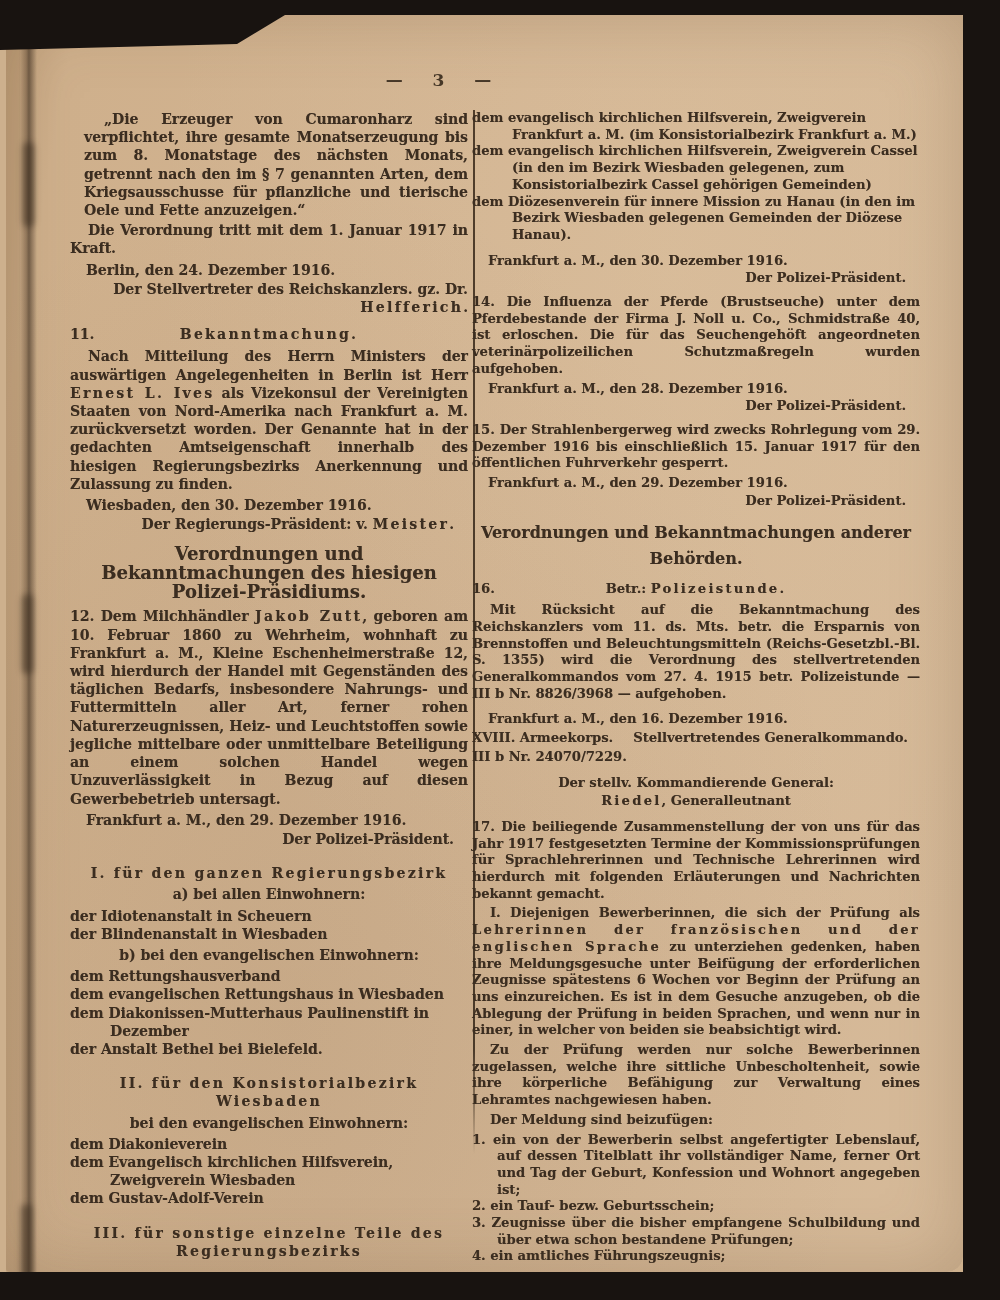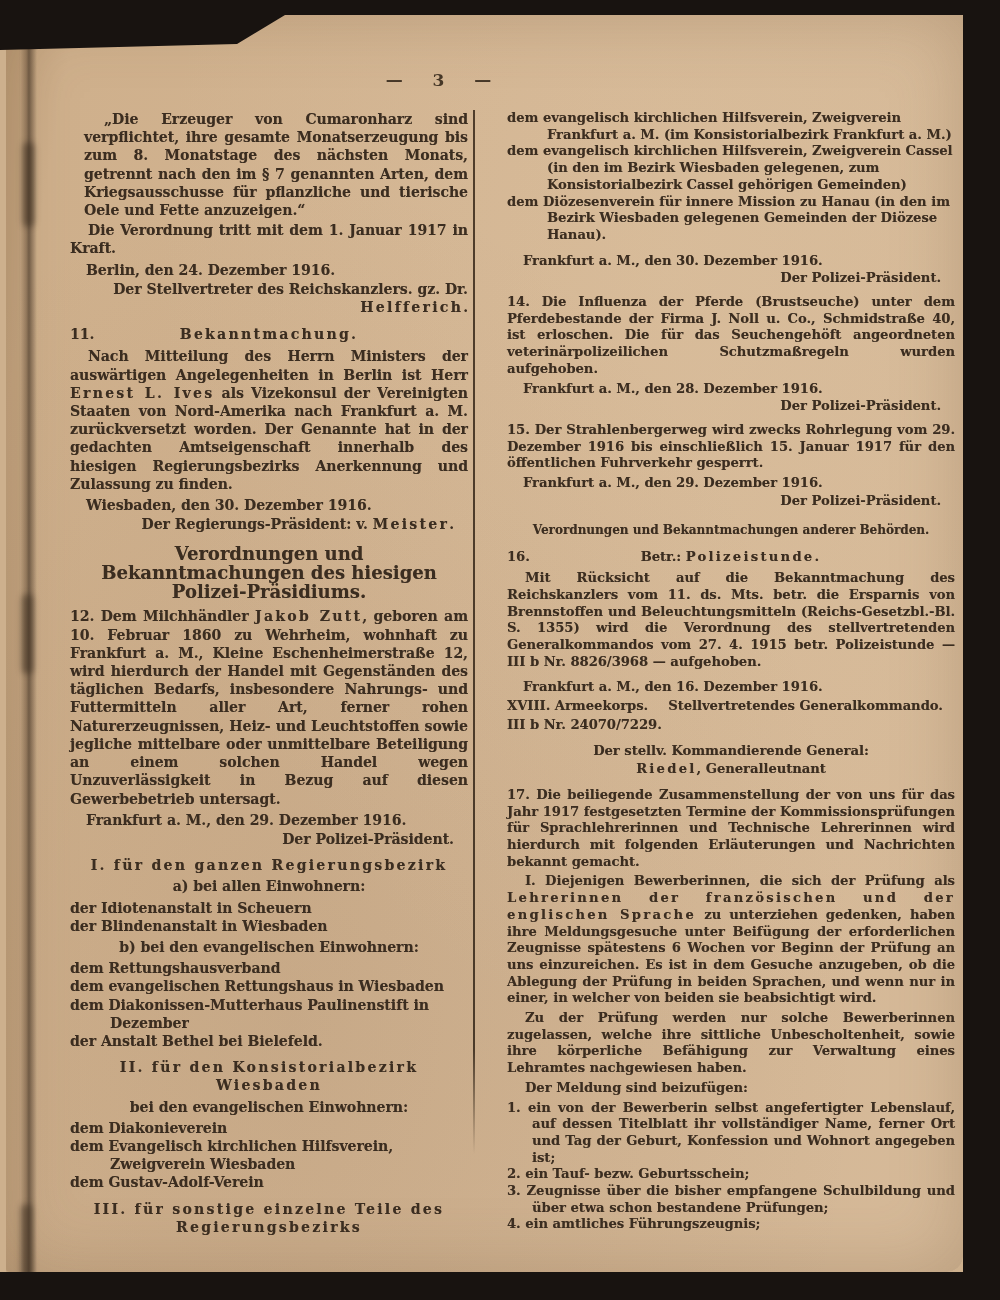--- a/index.html
+++ b/index.html
@@ -25,34 +25,34 @@
          clip-path:polygon(0 0,1000px 0,1000px 15px,285px 15px,237px 44px,0 50px);}
   .band-right{position:absolute;left:963px;top:0;width:37px;height:1300px;background:#181310;}
   .band-bottom{position:absolute;left:0;top:1272px;width:1000px;height:28px;background:#181310;}
   .pagenum{position:absolute;left:-46px;top:56px;width:100%;text-align:center;
          font-size:17px;font-weight:bold;word-spacing:24px;color:#463727;}
   .divider{position:absolute;left:467px;top:96px;width:2px;height:1044px;
          background:linear-gradient(#4f3d2b 0%,#4a3a29 90%,rgba(74,58,41,0) 100%);}
   .col{position:absolute;top:96px;color:#3b2d20;font-weight:bold;
        text-shadow:0.2px 0.3px 0.6px rgba(59,45,32,.45);}
   .col.left{left:64px;width:398px;font-size:14px;line-height:18.2px;}
-  .col.right{left:501px;width:448px;font-size:13.1px;line-height:16.7px;}
+  .col.right{left:466px;width:448px;font-size:13.1px;line-height:16.7px;}
   p{margin:0 0 3px;text-align:justify;}
   .ind{text-indent:18px;}
   .quote{padding-left:14px;text-indent:20px;margin-bottom:2px;}
   .date{text-indent:16px;text-align:left;margin:1px 0;}
   .sig{text-align:right;padding-right:14px;margin:0 0 7px;}
   .sigline{text-align:right;margin:0 0 8px;}
   .sperr{letter-spacing:2.3px;}
   .sec-head{position:relative;text-align:center;margin:9px 0 4px;}
   .sec-head .num{position:absolute;left:0;letter-spacing:0;}
   .big-head{text-align:center;font-size:18px;line-height:19px;margin:11px 0 6px;}
-  .col.right .big-head{font-size:12px;line-height:20px;}
+  .col.right .big-head{font-size:16px;line-height:26px;}
   .sub{text-align:center;margin:3px 0;}
-  .subsperr{text-align:center;margin:8px 0 3px;}
+  .subsperr{text-align:center;margin:16px 0 3px;}
   .hang40{padding-left:40px;text-indent:-40px;text-align:left;margin:0;}
   .listp{padding-left:25px;text-indent:-25px;text-align:justify;margin:0;}
   .cline{text-align:center;margin:2px 0;}
   .korps{display:flex;gap:20px;text-align:left;margin:2px 0;}
   .mt{margin-top:9px;}
 </style>
 </head>
 <body>
 
 <div class="scan">

